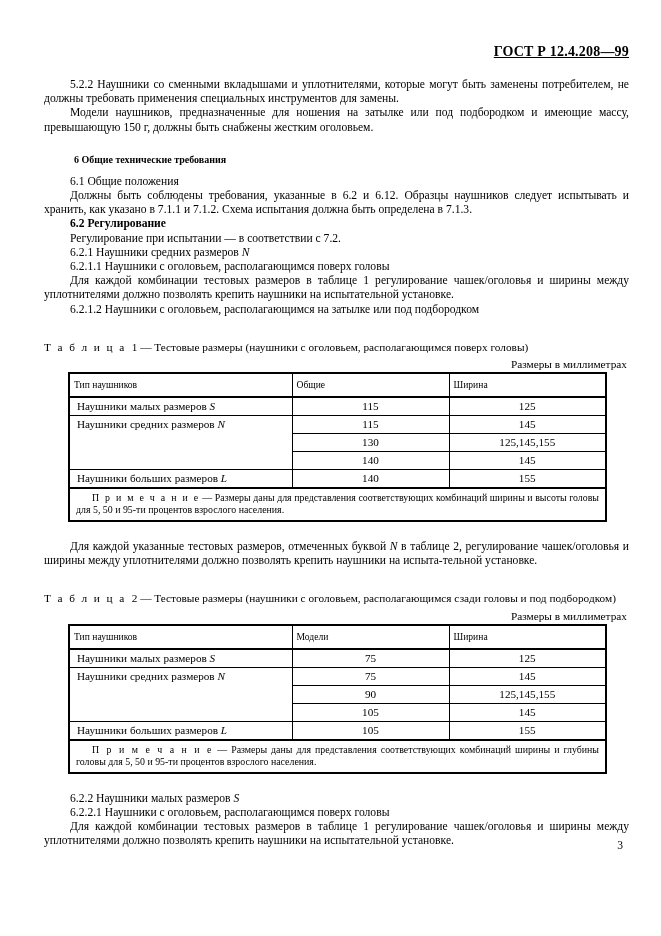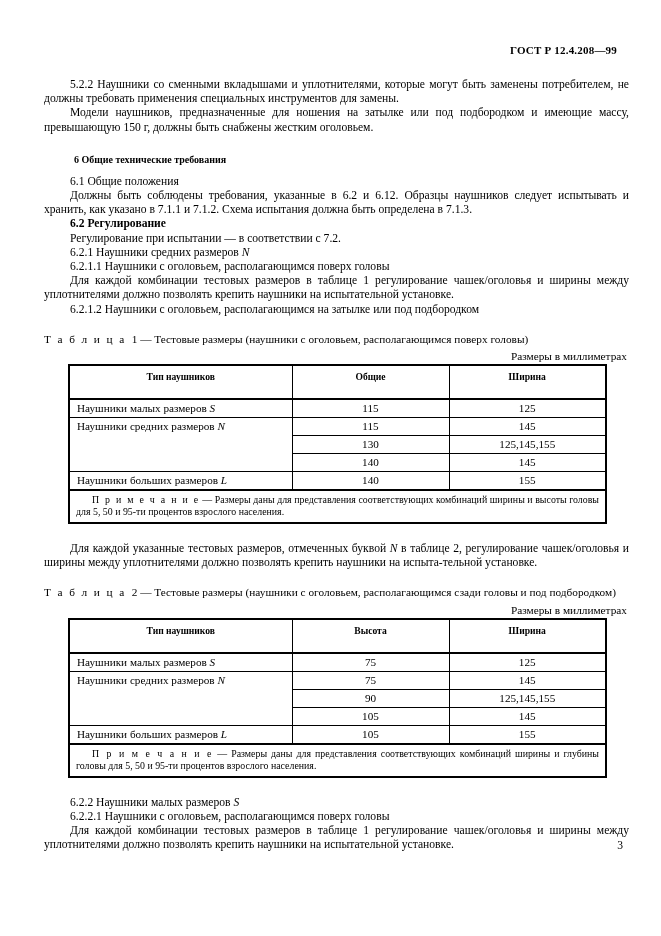--- a/index.html
+++ b/index.html
@@ -21,25 +21,26 @@
     width: 661px;
     height: 936px;
     box-sizing: border-box;
     padding: 0;
   }
 
   
   .doc-header {
     position: absolute;
     top: 44px;
-    right: 44px;
+    right: 32px;
     font-weight: bold;
-    font-size: 11px;
+    font-size: 14px;
     letter-spacing: 0.2px;
     white-space: nowrap;
+    text-decoration: underline;
   }
 
   
   .content {
     position: absolute;
     top: 78px;
     left: 44px;
     width: 585px;
   }
 
@@ -68,21 +69,21 @@
   .sub-bold {
     font-weight: bold;
   }
 
   .ital {
     font-style: italic;
   }
 
   
   .table-block {
-    margin-top: 16px;
+    margin-top: 24px;
   }
   .table-caption {
     font-size: 11.3px;
     line-height: 13.6px;
     text-align: left;
     margin: 0;
   }
   .tbl-word {
     letter-spacing: 1.9px;
   }
@@ -100,25 +101,24 @@
     table-layout: fixed;
   }
   table.dims td {
     border: 1px solid #000;
     font-size: 11.2px;
     padding: 2px 4px;
     vertical-align: top;
     line-height: 13px;
   }
   table.dims .colhead {
-    text-align: center;
+    text-align: left;
     font-size: 9.6px;
-    padding: 4px 4px 15px 4px;
+    padding: 4px 4px 5px 4px;
     border-bottom-width: 2px;
-    font-weight: bold;
   }
   table.dims .rowname {
     text-align: left;
     padding-left: 7px;
     white-space: nowrap;
   }
   table.dims .num {
     text-align: center;
   }
   table.dims .outer-top td { border-top-width: 2px; }
@@ -232,21 +232,21 @@
 
       <table class="dims">
         <colgroup>
             <col class="c1">
             <col class="c2">
             <col class="c3">
           </colgroup>
         <tbody>
           <tr class="outer-top">
             <td class="colhead left-edge">Тип наушников</td>
-            <td class="colhead">Высота</td>
+            <td class="colhead">Модели</td>
             <td class="colhead right-edge">Ширина</td>
           </tr>
 
           <tr>
             <td class="rowname left-edge"><span>Наушники малых размеров </span><span class="ital">S</span></td>
             <td class="num">75</td>
             <td class="num right-edge">125</td>
           </tr>
 
           <tr>

